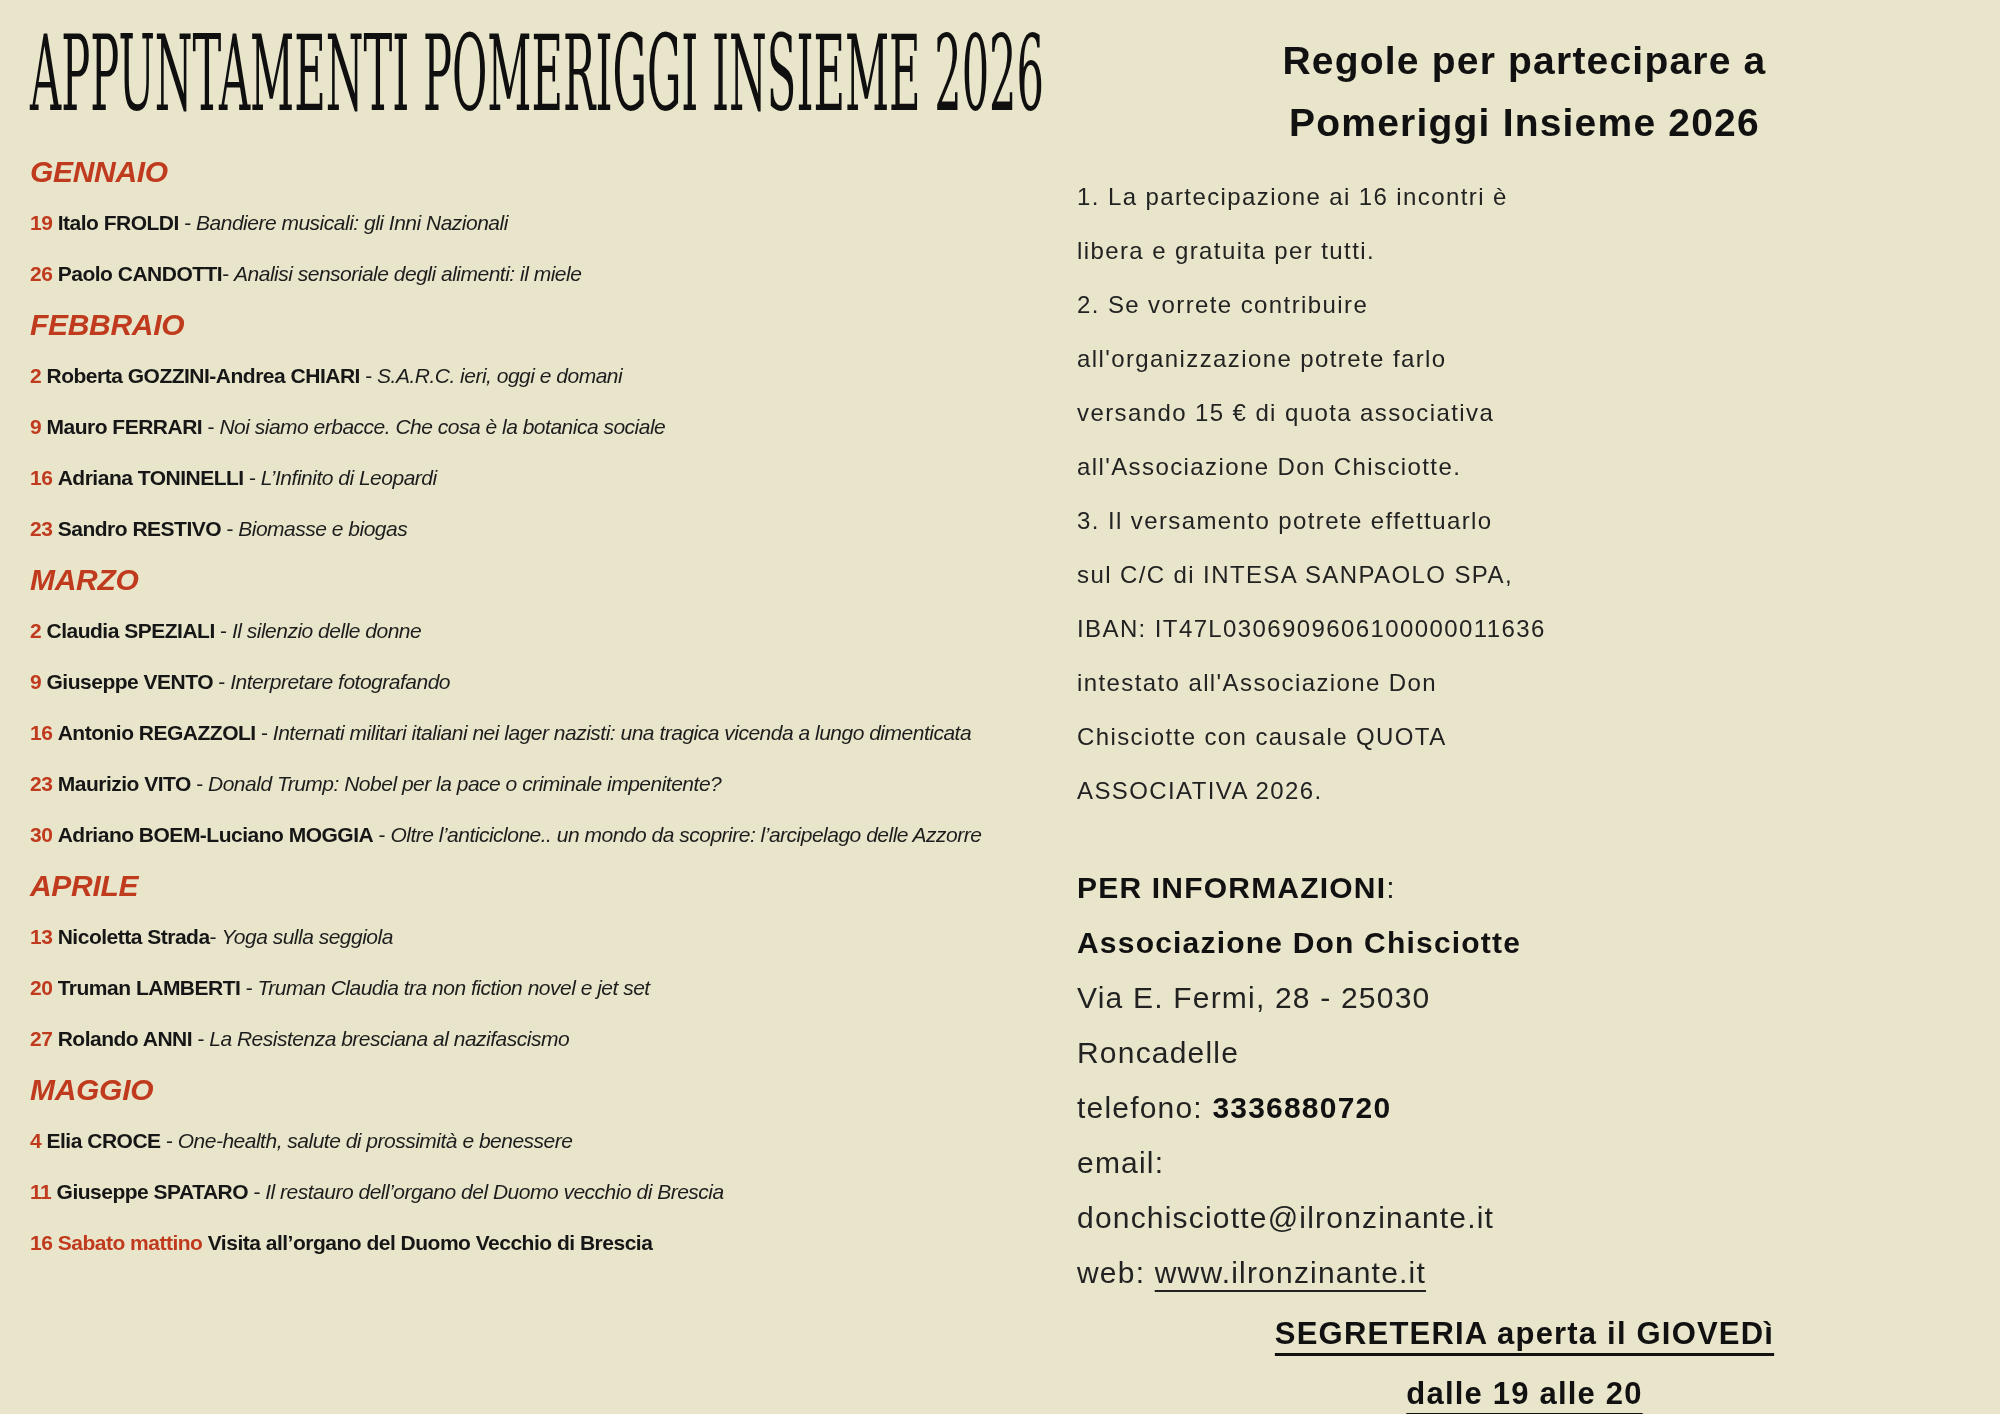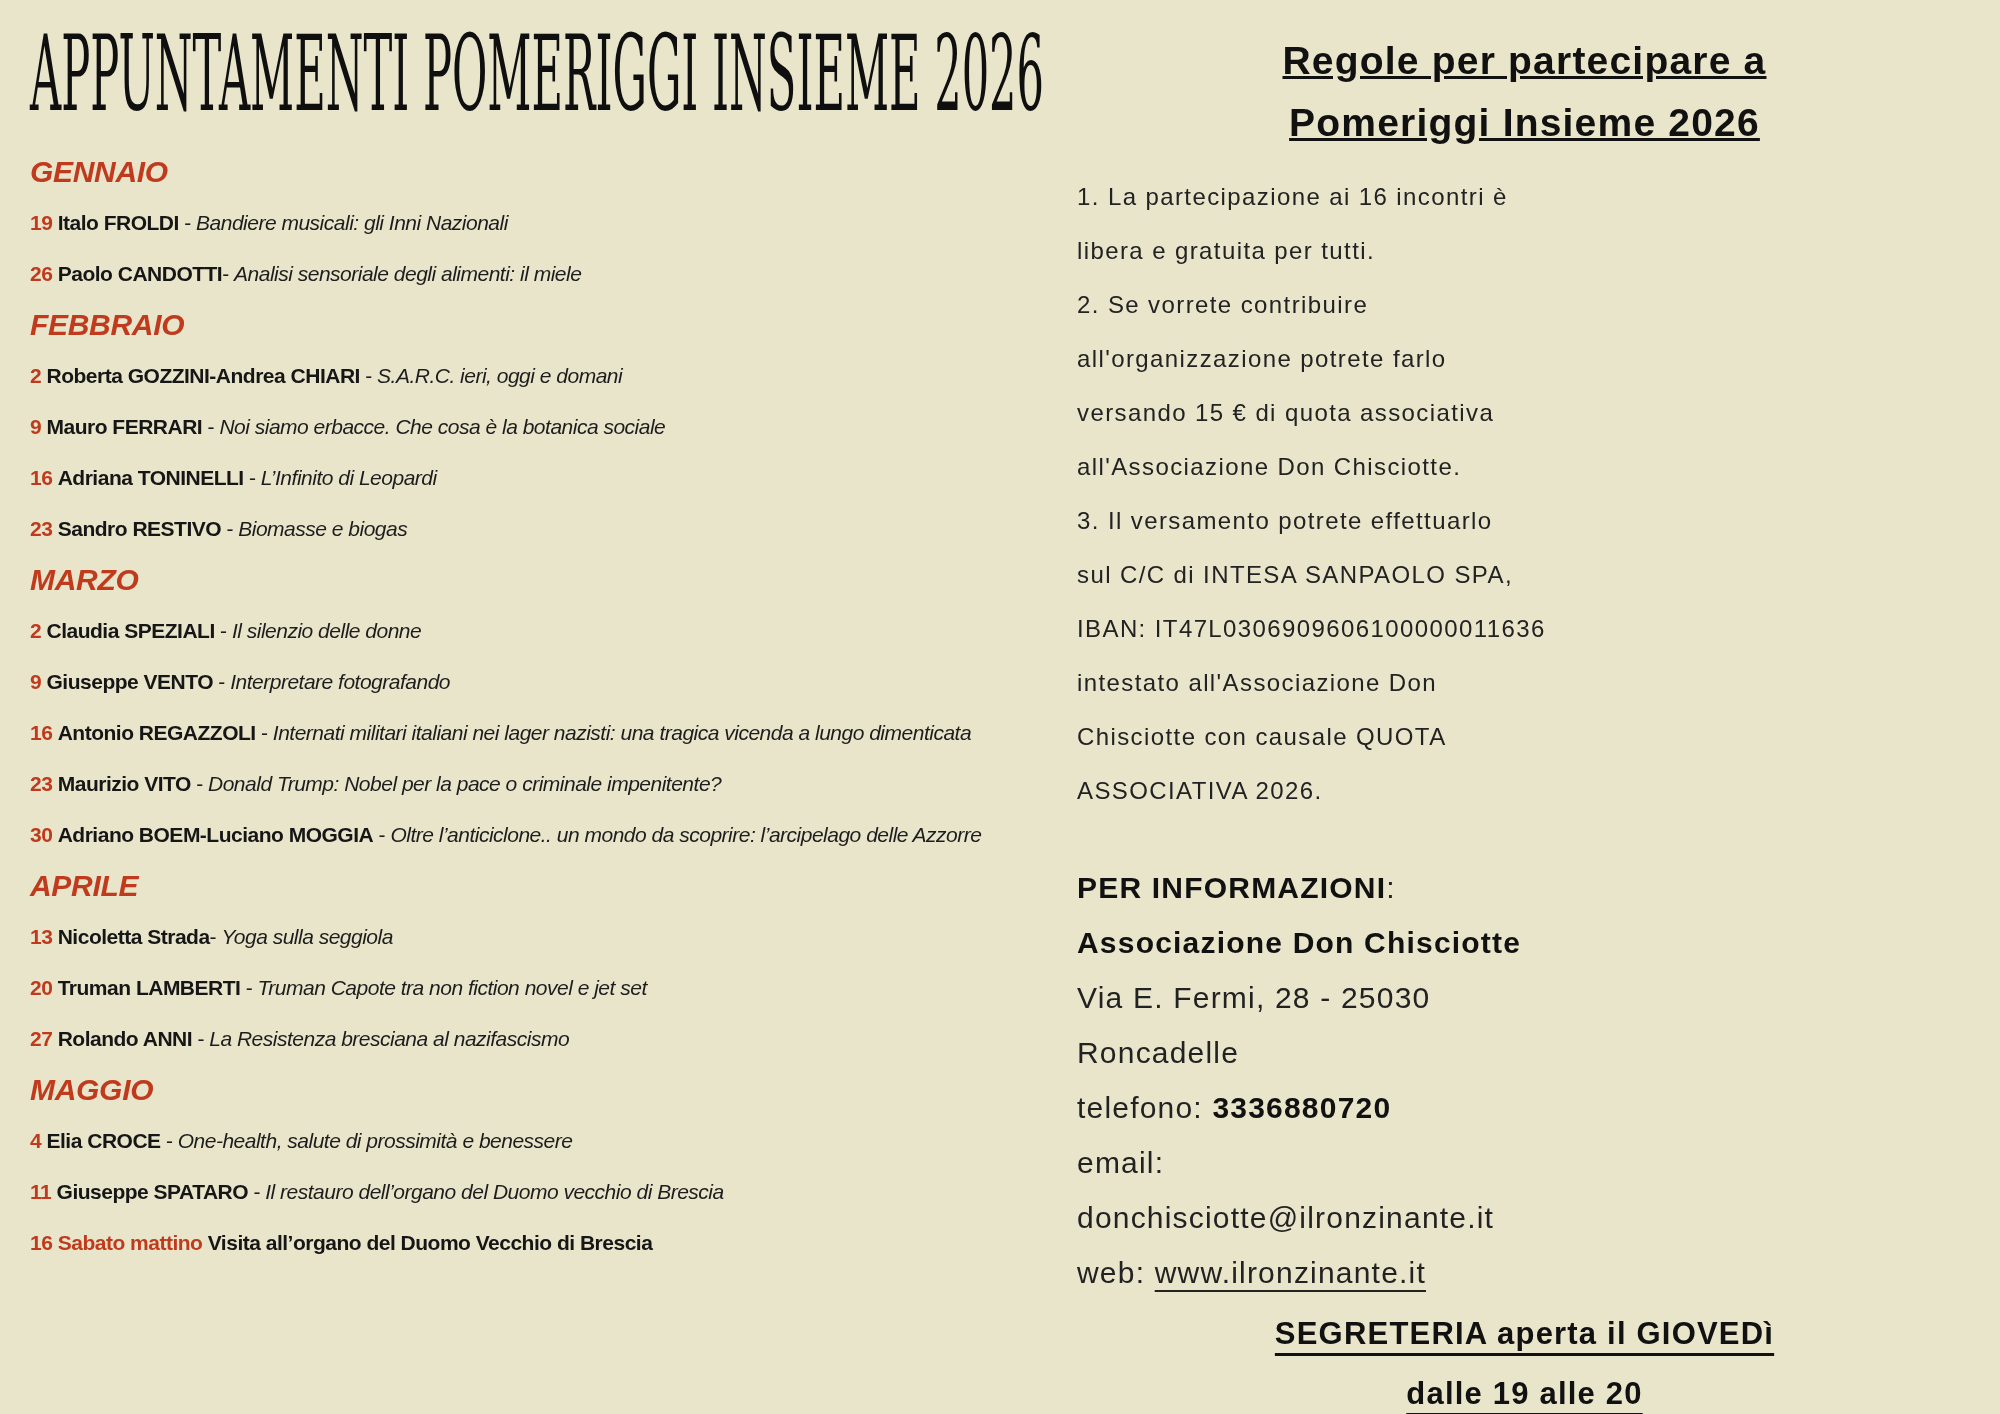--- a/index.html
+++ b/index.html
@@ -49,21 +49,20 @@
     left: 1077px;
     width: 895px;
   }
   .panel .heading {
     text-align: center;
     font-size: 39px;
     font-weight: 700;
     line-height: 62px;
     letter-spacing: 1.2px;
     color: #111;
-    text-decoration: underline;
   }
   .rules { margin-top: 16px; }
   .rules .rline {
     font-size: 24px;
     line-height: 54px;
     letter-spacing: 1.4px;
     color: #222;
   }
   .info { margin-top: 42px; }
   .info .iline {
@@ -131,21 +130,21 @@
   <div class="row"><span class="date">16</span> <span class="name">Antonio REGAZZOLI</span><span class="sep"> - </span><span class="etitle">Internati militari italiani nei lager nazisti: una tragica vicenda a lungo dimenticata</span></div>
 
   <div class="row"><span class="date">23</span> <span class="name">Maurizio VITO</span><span class="sep"> - </span><span class="etitle">Donald Trump: Nobel per la pace o criminale impenitente?</span></div>
 
   <div class="row"><span class="date">30</span> <span class="name">Adriano BOEM-Luciano MOGGIA</span><span class="sep"> - </span><span class="etitle">Oltre l’anticiclone.. un mondo da scoprire: l’arcipelago delle Azzorre</span></div>
 
   <div class="month">APRILE</div>
 
   <div class="row"><span class="date">13</span> <span class="name">Nicoletta Strada</span><span class="sep">- </span><span class="etitle">Yoga sulla seggiola</span></div>
 
-  <div class="row"><span class="date">20</span> <span class="name">Truman LAMBERTI</span><span class="sep"> - </span><span class="etitle">Truman Capote tra non fiction novel e jet set</span></div>
+  <div class="row"><span class="date">20</span> <span class="name">Truman LAMBERTI</span><span class="sep"> - </span><span class="etitle">Truman Claudia tra non fiction novel e jet set</span></div>
 
   <div class="row"><span class="date">27</span> <span class="name">Rolando ANNI</span><span class="sep"> - </span><span class="etitle">La Resistenza bresciana al nazifascismo</span></div>
 
   <div class="month">MAGGIO</div>
 
   <div class="row"><span class="date">4</span> <span class="name">Elia CROCE</span><span class="sep"> - </span><span class="etitle">One-health, salute di prossimità e benessere</span></div>
 
   <div class="row"><span class="date">11</span> <span class="name">Giuseppe SPATARO</span><span class="sep"> - </span><span class="etitle">Il restauro dell’organo del Duomo vecchio di Brescia</span></div>
 
   <div class="row special"><span class="date">16</span> <span class="name">Sabato mattino</span><span class="sep"> </span><span class="etitle">Visita all’organo del Duomo Vecchio di Brescia</span></div>

